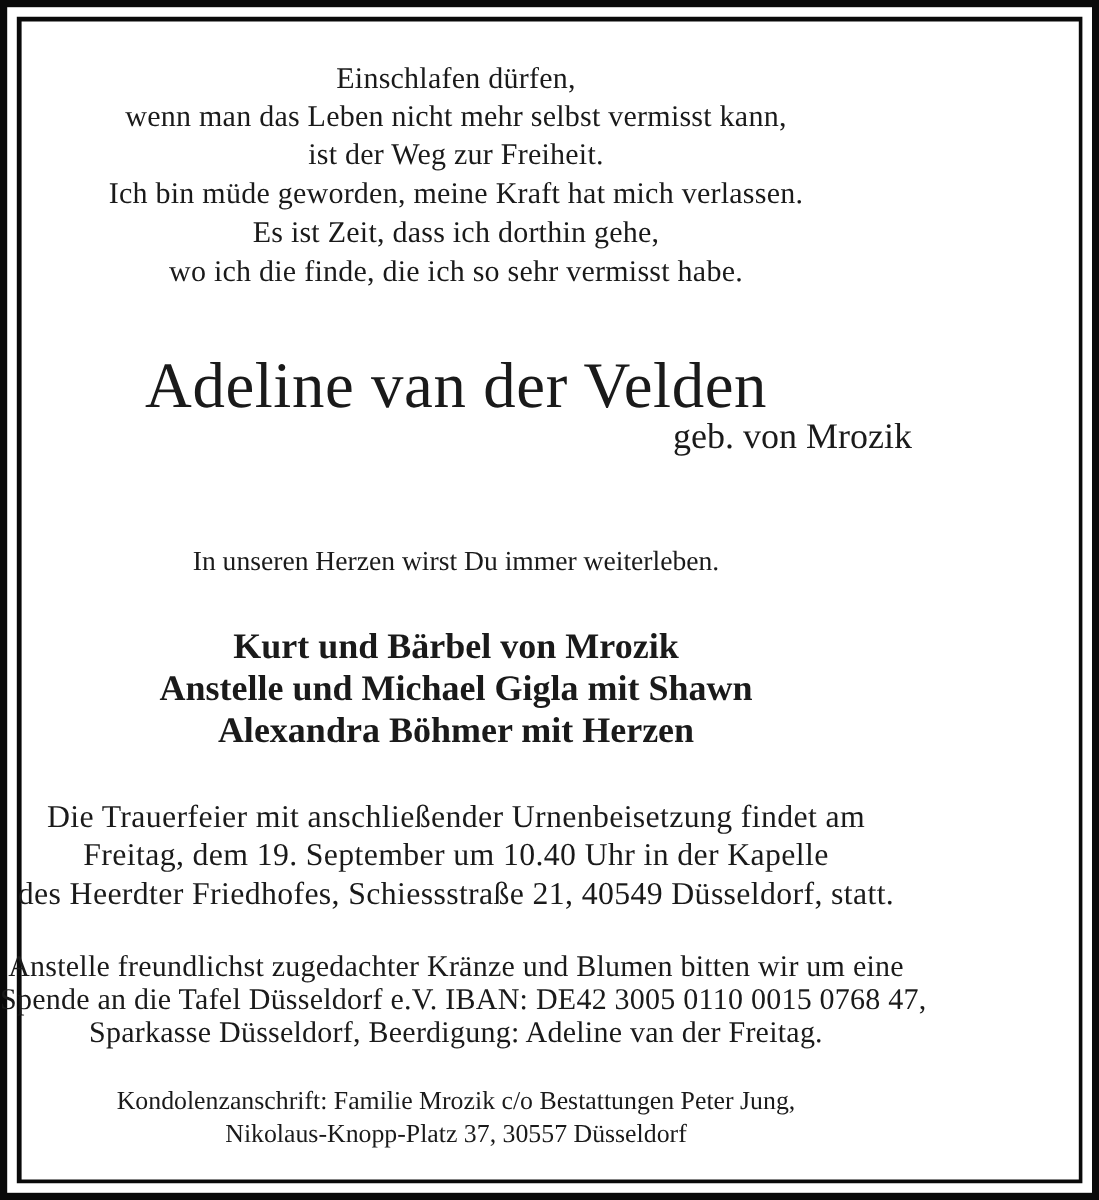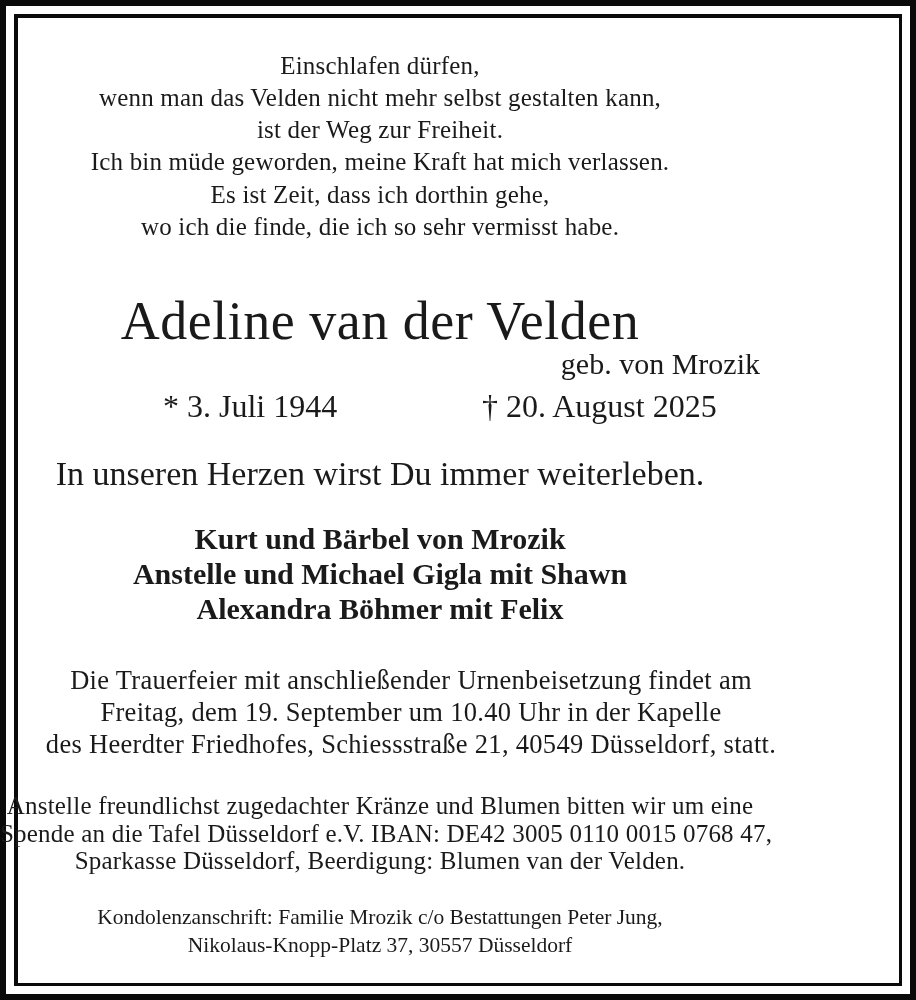--- a/index.html
+++ b/index.html
@@ -19,68 +19,66 @@
       position: absolute; left: 0; width: 760px; text-align: center;
       color: #1a1a1a; white-space: nowrap;
       font-family: "DejaVu Serif", "Liberation Serif", serif;
     }
     .poem { font-family: "Liberation Serif", serif; font-size: 25px; letter-spacing: 0.2px; }
     .name { font-family: "Liberation Serif", serif; font-size: 54px; letter-spacing: 0.5px; margin-top: 12px; }
     .maiden { font-family: "Liberation Serif", serif; font-size: 30px; text-align: right; }
     .dates { font-family: "Liberation Serif", serif; font-size: 32px; }
     .date-born { position: absolute; left: 163px; }
     .date-died { position: absolute; left: 482px; }
-    .motto { font-family: "Liberation Serif", serif; font-size: 34px; }
+    .motto { font-family: "Liberation Serif", serif; font-size: 23px; }
     .family { font-family: "Liberation Serif", serif; font-size: 30px; font-weight: bold; }
-    .ceremony { font-family: "Liberation Serif", serif; font-size: 26.5px; letter-spacing: 0.3px; padding-left: 31px; }
+    .ceremony { font-family: "Liberation Serif", serif; font-size: 26.5px; letter-spacing: 0.3px; }
     .donation { font-family: "Liberation Serif", serif; font-size: 25px; letter-spacing: 0.2px; }
     .condolence { font-family: "Liberation Serif", serif; font-size: 21.5px; }
   </style>
 </head>
 <body>
 
 <div class="frame-outer">
   <div class="frame-inner"></div>
 </div>
 
 <div>
   <div>
     <div class="line poem" style="top:52px">Einschlafen dürfen,</div>
-    <div class="line poem" style="top:84px">wenn man das Velden nicht mehr selbst gestalten kann,</div>
+    <div class="line poem" style="top:84px">wenn man das Leben nicht mehr selbst vermisst kann,</div>
     <div class="line poem" style="top:116px">ist der Weg zur Freiheit.</div>
     <div class="line poem" style="top:148px">Ich bin müde geworden, meine Kraft hat mich verlassen.</div>
     <div class="line poem" style="top:181px">Es ist Zeit, dass ich dorthin gehe,</div>
     <div class="line poem" style="top:213px">wo ich die finde, die ich so sehr vermisst habe.</div>
   </div>
 
   <div class="line name" style="top:278px">Adeline van der Velden</div>
   <div class="line maiden" style="top:347px">geb. von Mrozik</div>
 
   <div class="line dates" style="top:388px; height:40px">
-    <span class="date-born">* 3. Juli 1944</span>
-    <span class="date-died">† 20. August 2025</span>
   </div>
 
   <div class="line motto" style="top:455px">In unseren Herzen wirst Du immer weiterleben.</div>
 
   <div>
     <div class="line family" style="top:522px">Kurt und Bärbel von Mrozik</div>
     <div class="line family" style="top:557px">Anstelle und Michael Gigla mit Shawn</div>
-    <div class="line family" style="top:592px">Alexandra Böhmer mit Felix</div>
+    <div class="line family" style="top:592px">Alexandra Böhmer mit Herzen</div>
   </div>
 
   <div>
     <div class="line ceremony" style="top:665px">Die Trauerfeier mit anschließender Urnenbeisetzung findet am</div>
     <div class="line ceremony" style="top:697px">Freitag, dem 19. September um 10.40 Uhr in der Kapelle</div>
     <div class="line ceremony" style="top:729px">des Heerdter Friedhofes, Schiessstraße 21, 40549 Düsseldorf, statt.</div>
   </div>
 
   <div>
     <div class="line donation" style="top:792px">Anstelle freundlichst zugedachter Kränze und Blumen bitten wir um eine</div>
     <div class="line donation" style="top:820px">Spende an die Tafel Düsseldorf e.V. IBAN: DE42 3005 0110 0015 0768 47,</div>
-    <div class="line donation" style="top:847px">Sparkasse Düsseldorf, Beerdigung: Blumen van der Velden.</div>
+    <div class="line donation" style="top:847px">Sparkasse Düsseldorf, Beerdigung: Adeline van der Freitag.</div>
   </div>
 
   <div>
     <div class="line condolence" style="top:905px">Kondolenzanschrift: Familie Mrozik c/o Bestattungen Peter Jung,</div>
     <div class="line condolence" style="top:933px">Nikolaus-Knopp-Platz 37, 30557 Düsseldorf</div>
   </div>
 </div>
 
 </body></html>

